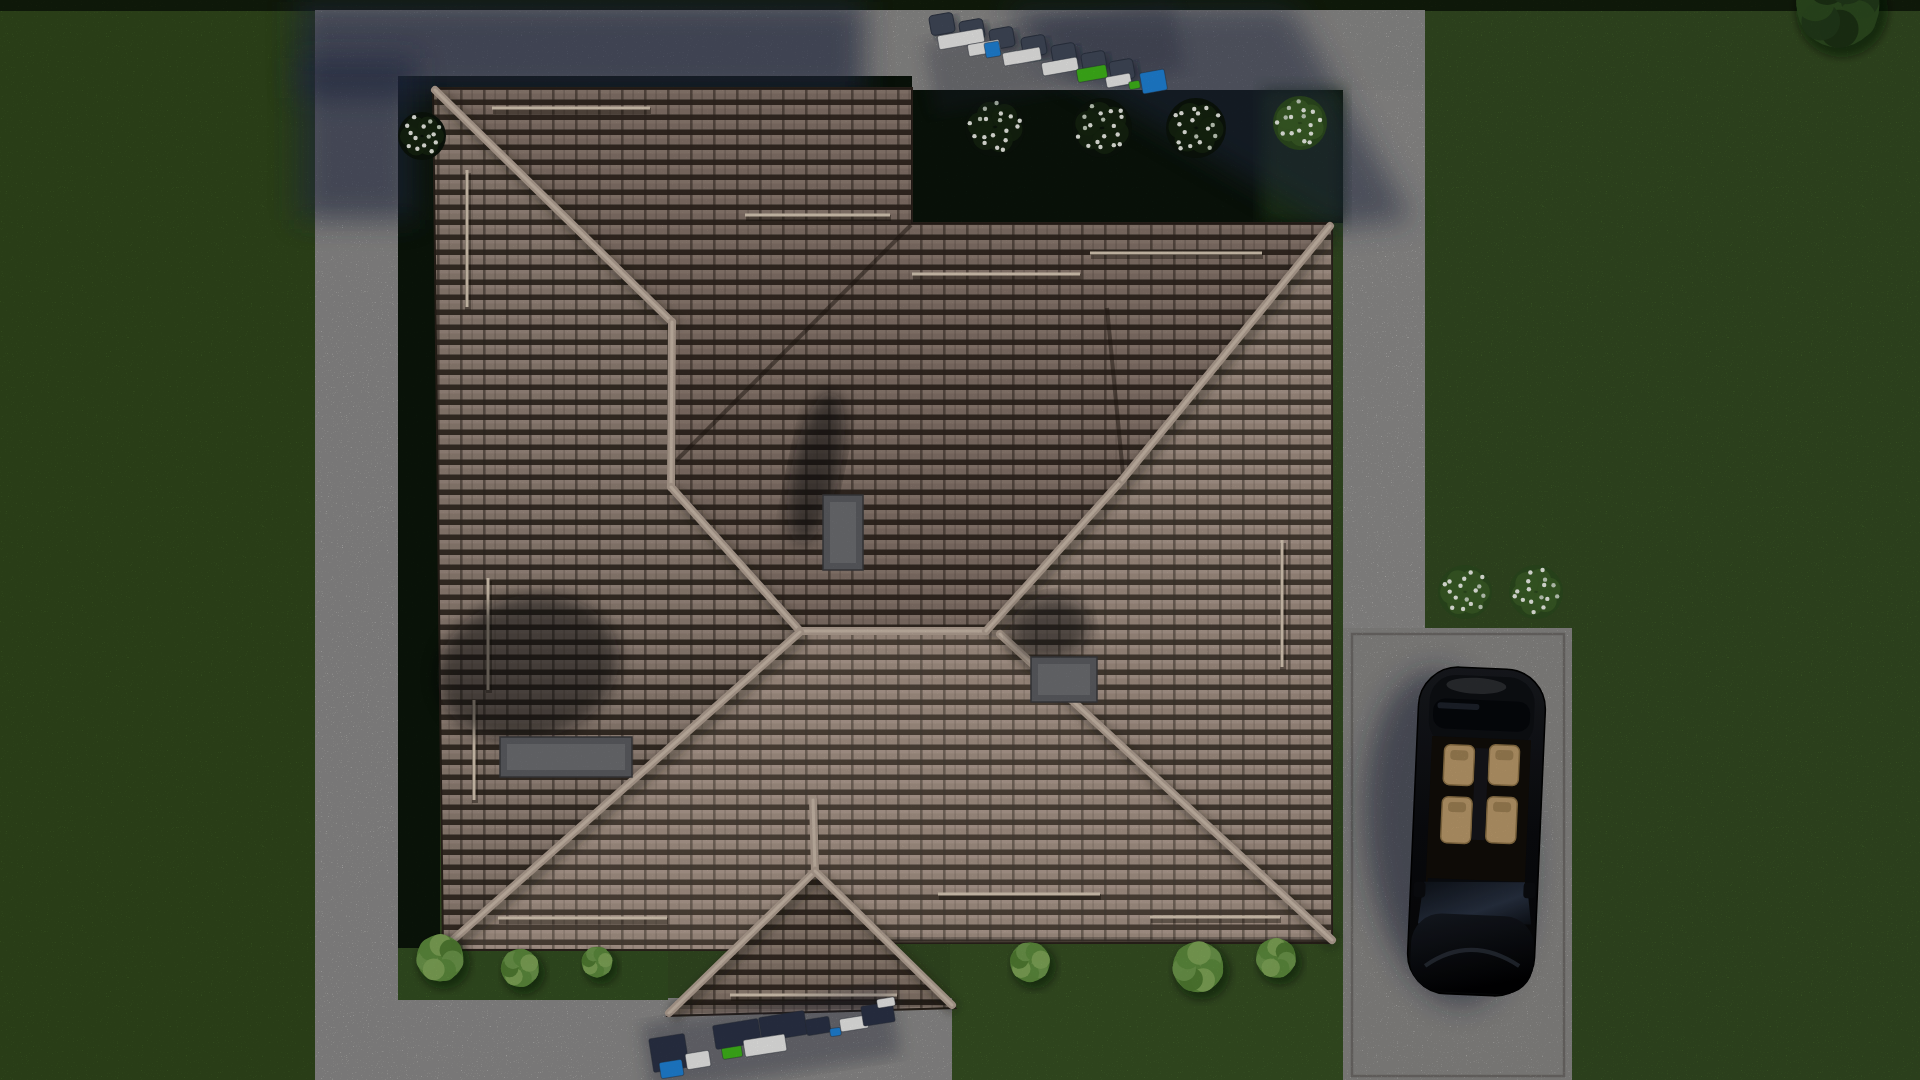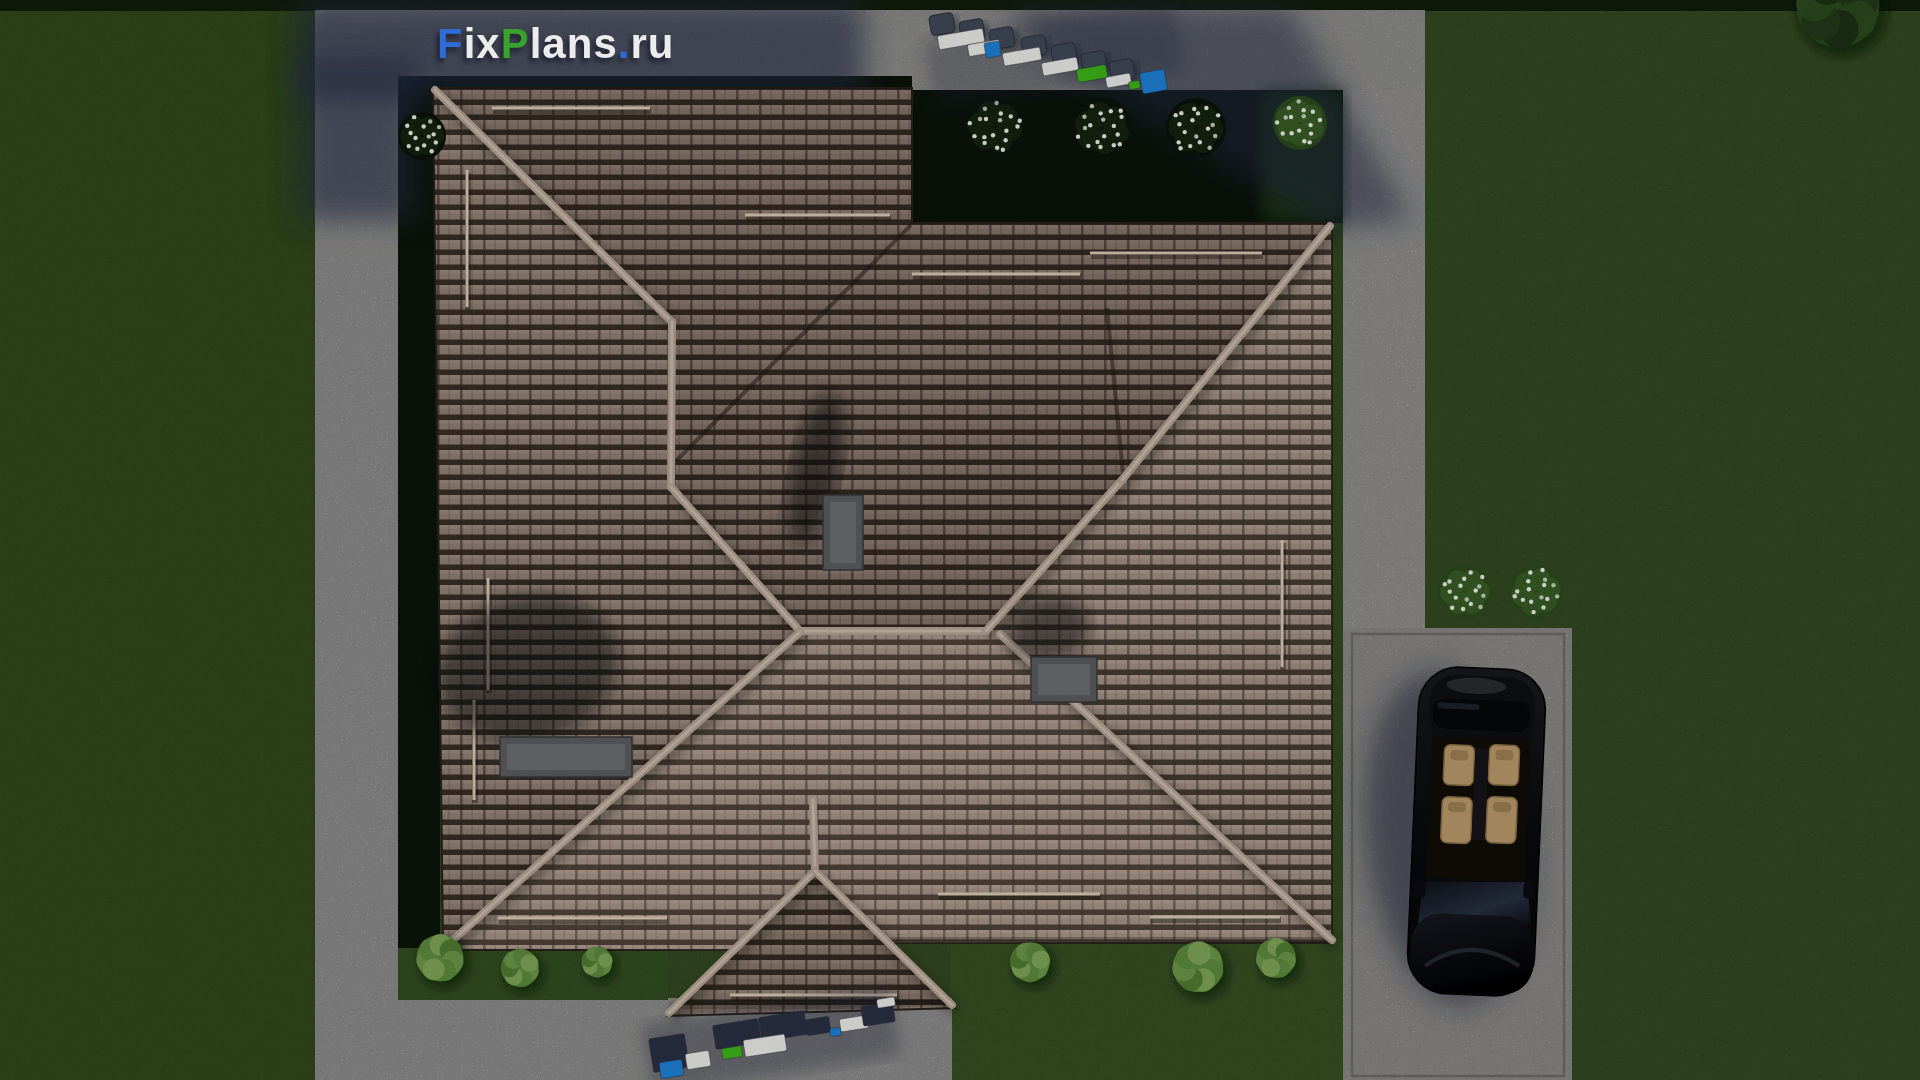--- a/index.html
+++ b/index.html
@@ -472,14 +472,13 @@
           <polygon points="1426,884 1529,880 1535,922 1422,926" fill="url(#glassG)"></polygon>
           <rect x="1416" y="884" width="12" height="16" rx="4" fill="#0b0c0f"></rect>
           <rect x="1526" y="880" width="12" height="16" rx="4" fill="#0b0c0f"></rect>
           <rect x="1416" y="915" width="123" height="78" rx="30" fill="url(#hoodG)"></rect>
           <path d="M 1431 968 Q 1475 934 1525 964" fill="none" stroke="#3e4654" stroke-width="4" opacity="0.5"></path>
           <ellipse cx="1470" cy="686" rx="30" ry="8" fill="#fff" opacity="0.12"></ellipse>
         </g>
       </g>
       <rect x="0" y="0" width="1920" height="1080" fill="#000" filter="url(#fNoise)" opacity="0.12"></rect>
     </svg>
-  <div id="logo"><span style="color: rgb(47, 108, 216);">F</span><span style="color: rgb(236, 236, 236);">ix</span><span style="color: rgb(58, 163, 46);">P</span><span style="color: rgb(236, 236, 236);">lans</span><span style="color: rgb(47, 108, 216);">.</span><span style="color: rgb(236, 236, 236);">ru</span></div>
 </div>
 
 </body></html>

